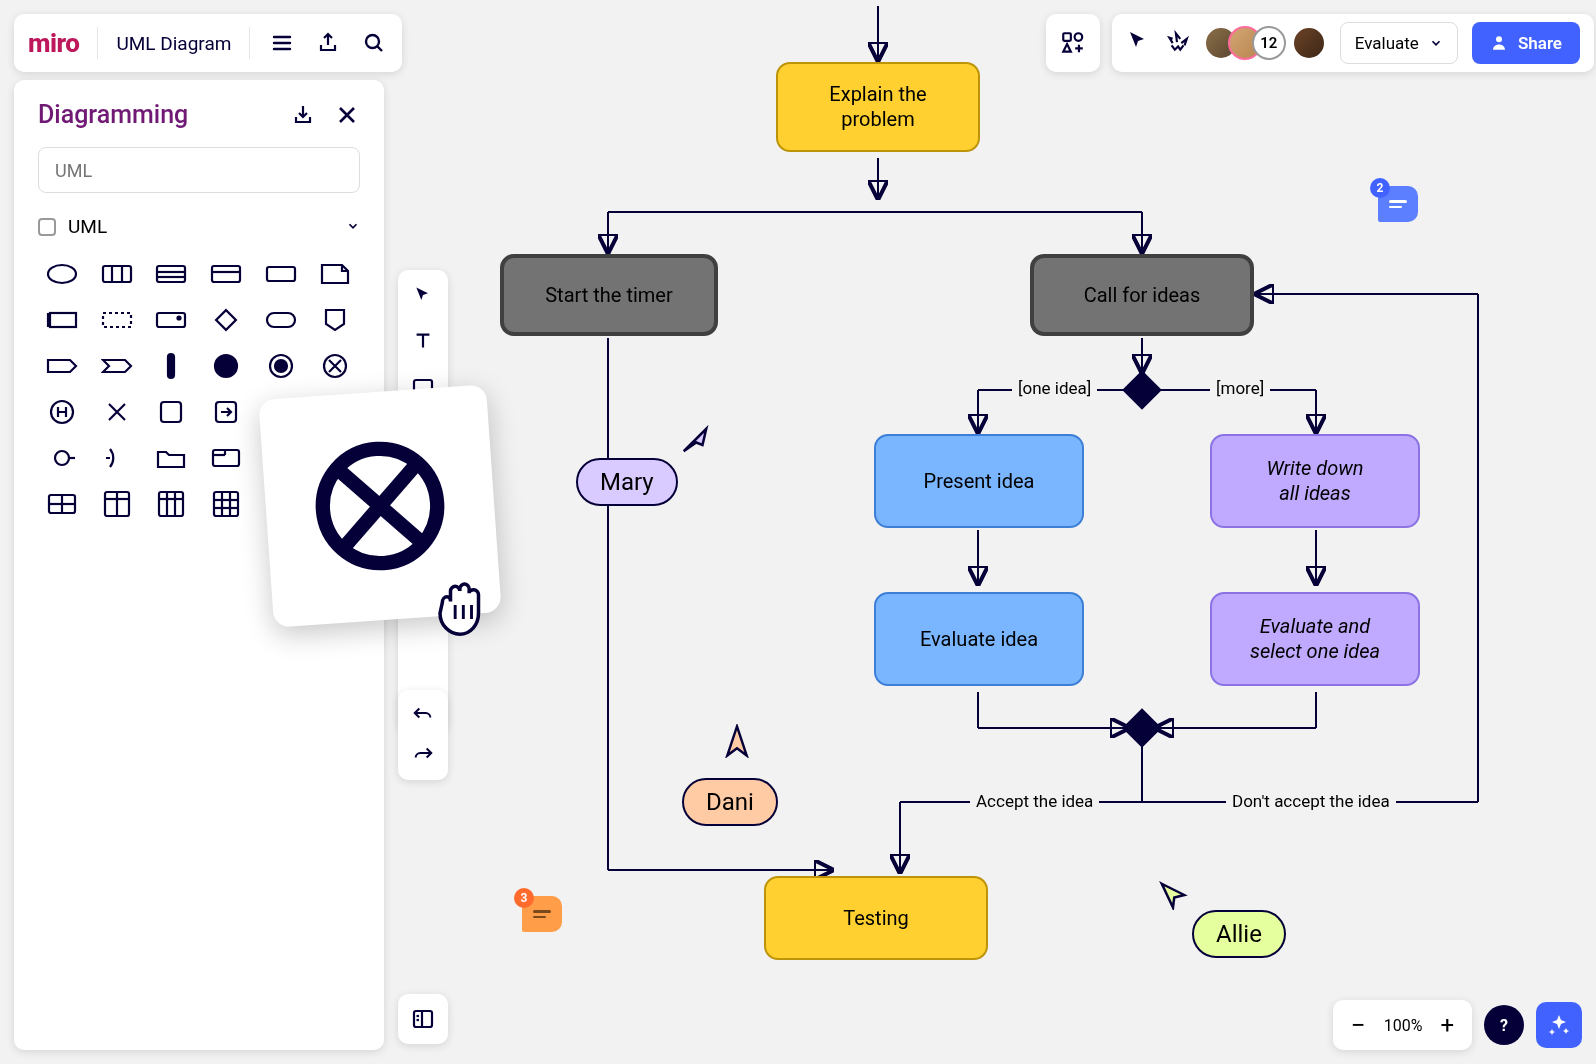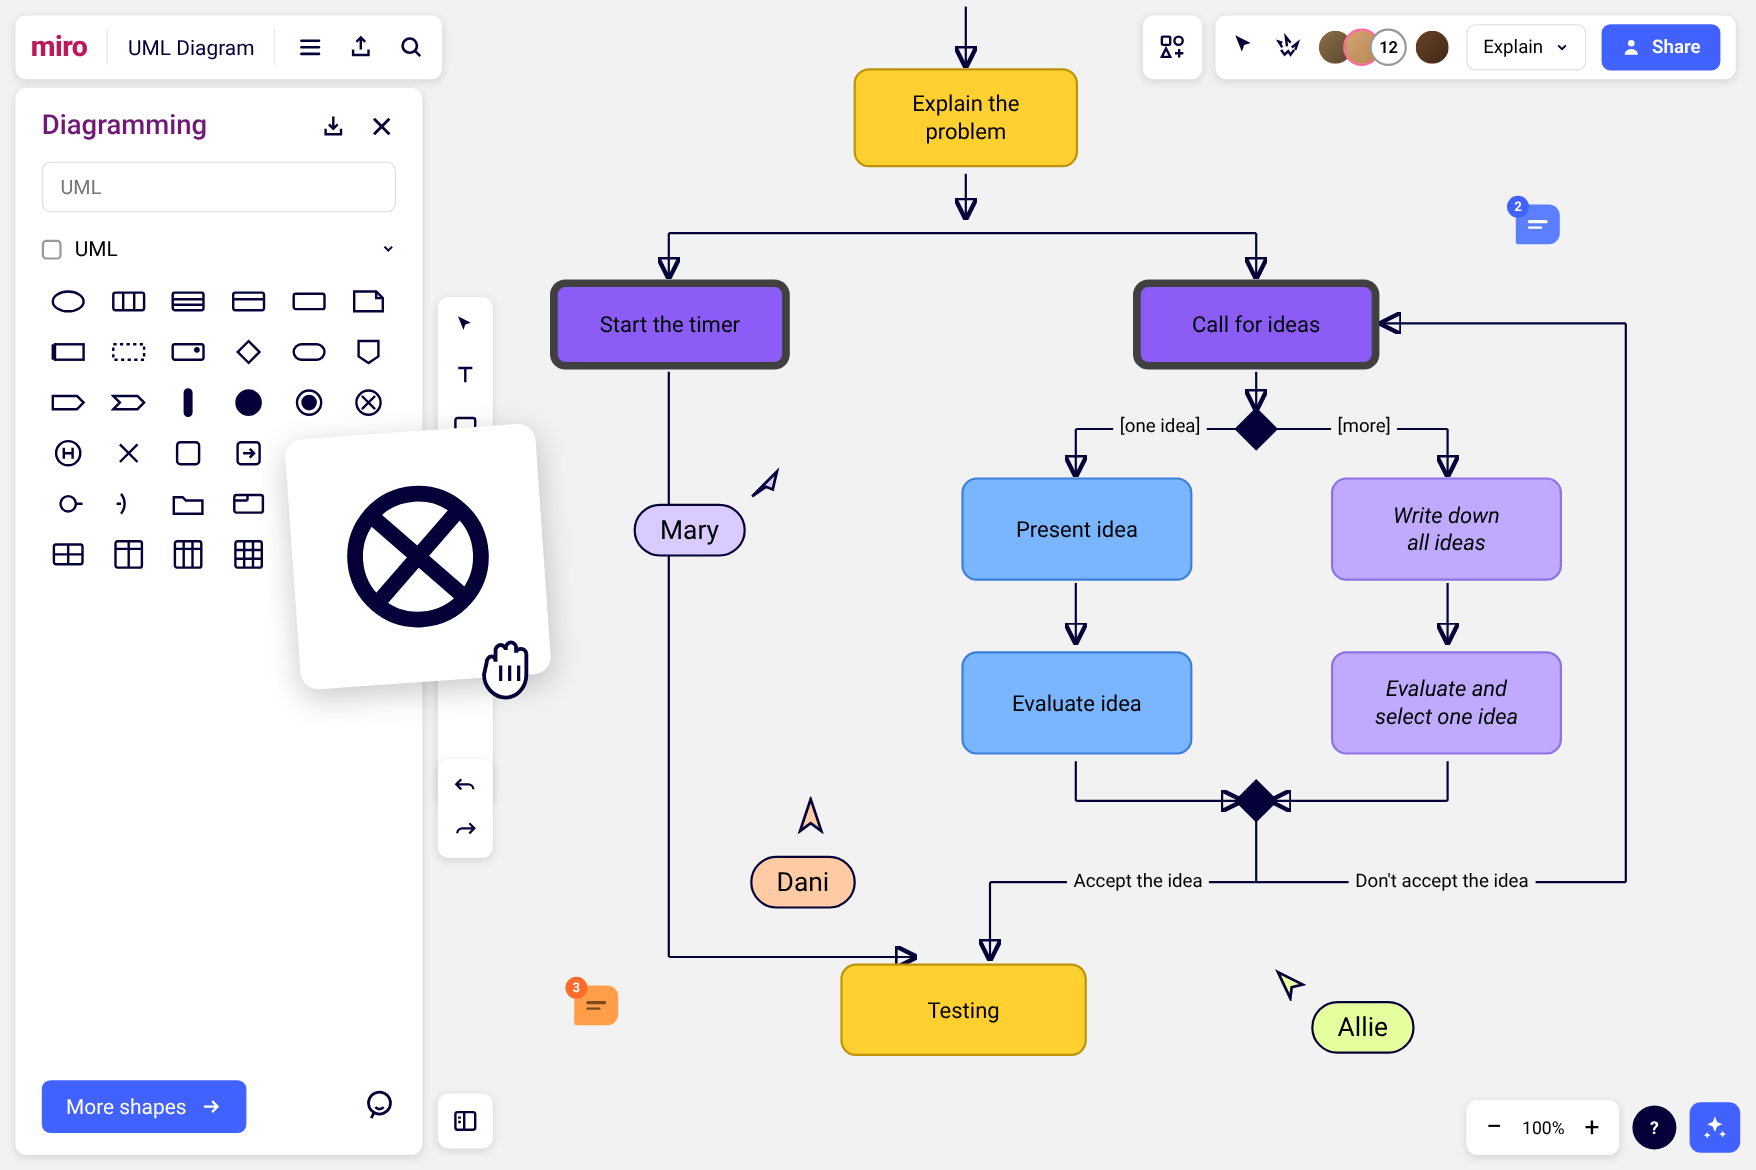--- a/index.html
+++ b/index.html
@@ -6,21 +6,21 @@
   body { background: #f2f2f2; width: 1596px; height: 1064px; position: relative; overflow: hidden; }
 
   
   .topbar { position: absolute; top: 14px; left: 14px; height: 58px; background: #fff; border-radius: 10px; box-shadow: 0 2px 8px rgba(0,0,0,.12); display: flex; align-items: center; padding: 0 14px; gap: 18px; }
   .logo { font-weight: 800; font-size: 26px; letter-spacing: -0.5px; color: #be185d; }
   .divider-v { width: 1px; height: 32px; background: #e5e5e5; }
   .board-name { font-size: 19px; color: #050038; text-align: center; }
   .topbar .icon-btn { width: 28px; height: 28px; display: flex; align-items: center; justify-content: center; cursor: pointer; color: #050038; }
 
   
-  .top-right { position: absolute; top: 14px; right: 18px; display: flex; gap: 12px; align-items: center; border-radius: 25px; }
+  .top-right { position: absolute; top: 14px; right: 2px; display: flex; gap: 12px; align-items: center; border-radius: 25px; }
   .tr-box { height: 58px; background: #fff; border-radius: 10px; box-shadow: 0 2px 8px rgba(0,0,0,.12); display: flex; align-items: center; padding: 0 14px; gap: 14px; }
   .avatar { width: 34px; height: 34px; border-radius: 50%; background: #ccc; border: 2px solid #fff; margin-left: -10px; position: relative; }
   .avatar:first-of-type { margin-left: 0; }
   .avatar.ring { border: 2px solid #ff6b9d; }
   .avatar.count { background: #fff; border: 2px solid #999; display: flex; align-items: center; justify-content: center; font-size: 15px; font-weight: 600; }
   .present-btn { background: #fff; border: 1px solid #ddd; border-radius: 8px; height: 42px; padding: 0 14px; display: flex; align-items: center; gap: 10px; font-size: 17px; cursor: pointer; }
   .share-btn { background: #4262ff; color: #fff; border-radius: 8px; height: 42px; padding: 0 18px; display: flex; align-items: center; gap: 10px; font-size: 17px; font-weight: 600; cursor: pointer; }
 
   
   .sidebar { position: absolute; top: 80px; left: 14px; width: 370px; bottom: 14px; background: #fff; border-radius: 10px; box-shadow: 0 2px 8px rgba(0,0,0,.12); display: flex; flex-direction: column; }
@@ -42,21 +42,21 @@
   
   .vtool { position: absolute; left: 398px; top: 270px; width: 50px; background: #fff; border-radius: 10px; box-shadow: 0 2px 8px rgba(0,0,0,.12); display: flex; flex-direction: column; align-items: center; padding: 12px 0; gap: 20px; }
   .vtool .tb { width: 26px; height: 26px; display: flex; align-items: center; justify-content: center; cursor: pointer; }
   .vtool .add { width: 24px; height: 24px; background: #333; color: #fff; border-radius: 5px; display: flex; align-items: center; justify-content: center; font-size: 18px; font-weight: 700; }
   .vtool2 { position: absolute; left: 398px; top: 690px; width: 50px; background: #fff; border-radius: 10px; box-shadow: 0 2px 8px rgba(0,0,0,.12); display: flex; flex-direction: column; align-items: center; padding: 14px 0; gap: 18px; }
   .vtool3 { position: absolute; left: 398px; top: 994px; width: 50px; height: 50px; background: #fff; border-radius: 10px; box-shadow: 0 2px 8px rgba(0,0,0,.12); display: flex; align-items: center; justify-content: center; cursor: pointer; }
 
   
   .node { position: absolute; border-radius: 14px; display: flex; align-items: center; justify-content: center; text-align: center; font-size: 20px; padding: 8px 14px; line-height: 1.25; }
   .node.yellow { background: #ffd02f; border: 2px solid #bd9408; }
-  .node.orange { background: #8b5cf6; border: 7px solid #404040; }
+  .node.orange { background: #737373; border: 4px solid #404040; }
   .node.blue { background: #7ab5ff; border: 2px solid #3d7fd6; }
   .node.purple { background: #bfaaff; border: 2px solid #8b72e5; font-style: italic; }
   .diamond { position: absolute; width: 28px; height: 28px; background: #050038; transform: rotate(45deg); }
 
   .edge-label { position: absolute; background: #f2f2f2; font-size: 17px; padding: 0 6px; }
   .edge-label.bracket { font-size: 17px; }
 
   .cursor-pill { position: absolute; border-radius: 999px; padding: 8px 22px; font-size: 24px; display: flex; align-items: center; }
   .cursor-pill.mary { background: #d9caff; border: 2px solid #050038; }
   .cursor-pill.dani { background: #ffcba4; border: 2px solid #050038; }
@@ -129,21 +129,21 @@
     </div>
     <div style="display:flex;align-items:center;">
       <div class="avatar" style="background:linear-gradient(135deg,#8b6f47,#5a4530)"></div>
       <div class="avatar ring" style="background:linear-gradient(135deg,#d4a574,#b8864f)"></div>
       <div class="avatar count">
           <span>12</span>
         </div>
       <div class="avatar" style="background:linear-gradient(135deg,#6b4226,#3d2817);margin-left:6px"></div>
     </div>
     <div class="present-btn">
-      <span>Explain</span>
+      <span>Evaluate</span>
       <svg width="14" height="14" viewBox="0 0 24 24" fill="none" stroke="#050038" stroke-width="3">
           <path d="M6 9l6 6 6-6"></path>
         </svg>
     </div>
     <div class="share-btn">
       <svg width="18" height="18" viewBox="0 0 24 24" fill="#fff">
           <circle cx="12" cy="7" r="4"></circle>
           <path d="M4 21c0-4 3.5-7 8-7s8 3 8 7z"></path>
         </svg>
       <span>Share</span>
@@ -383,34 +383,20 @@
     <div class="sh">
         <svg width="28" height="28" viewBox="0 0 28 28">
           <rect x="2" y="2" width="24" height="24" rx="2"></rect>
           <line x1="10" y1="2" x2="10" y2="26"></line>
           <line x1="18" y1="2" x2="18" y2="26"></line>
           <line x1="2" y1="10" x2="26" y2="10"></line>
           <line x1="2" y1="18" x2="26" y2="18"></line>
         </svg>
       </div>
   </div>
-  <div class="sb-footer">
-    <div class="more-shapes">
-      <span>More shapes</span>
-      <svg width="20" height="20" viewBox="0 0 24 24" fill="none" stroke="#fff" stroke-width="2.4">
-          <path d="M4 12h15M13 6l6 6-6 6"></path>
-        </svg>
-    </div>
-    <div>
-      <svg width="30" height="30" viewBox="0 0 24 24" fill="none" stroke="#050038" stroke-width="2">
-          <circle cx="12" cy="11" r="8"></circle>
-          <path d="M9 10h.01M15 10h.01M9 14c1 1 2 1.5 3 1.5s2-.5 3-1.5M8 18l-2 4"></path>
-        </svg>
-    </div>
-  </div>
 </div>
 
 <div class="vtool">
   <div class="tb">
       <svg width="20" height="20" viewBox="0 0 24 24" fill="#050038">
         <path d="M4 3l14 7-6 2-2 6z"></path>
       </svg>
     </div>
   <div class="tb">
       <svg width="22" height="22" viewBox="0 0 24 24" stroke="#050038" stroke-width="2.4" fill="none">

